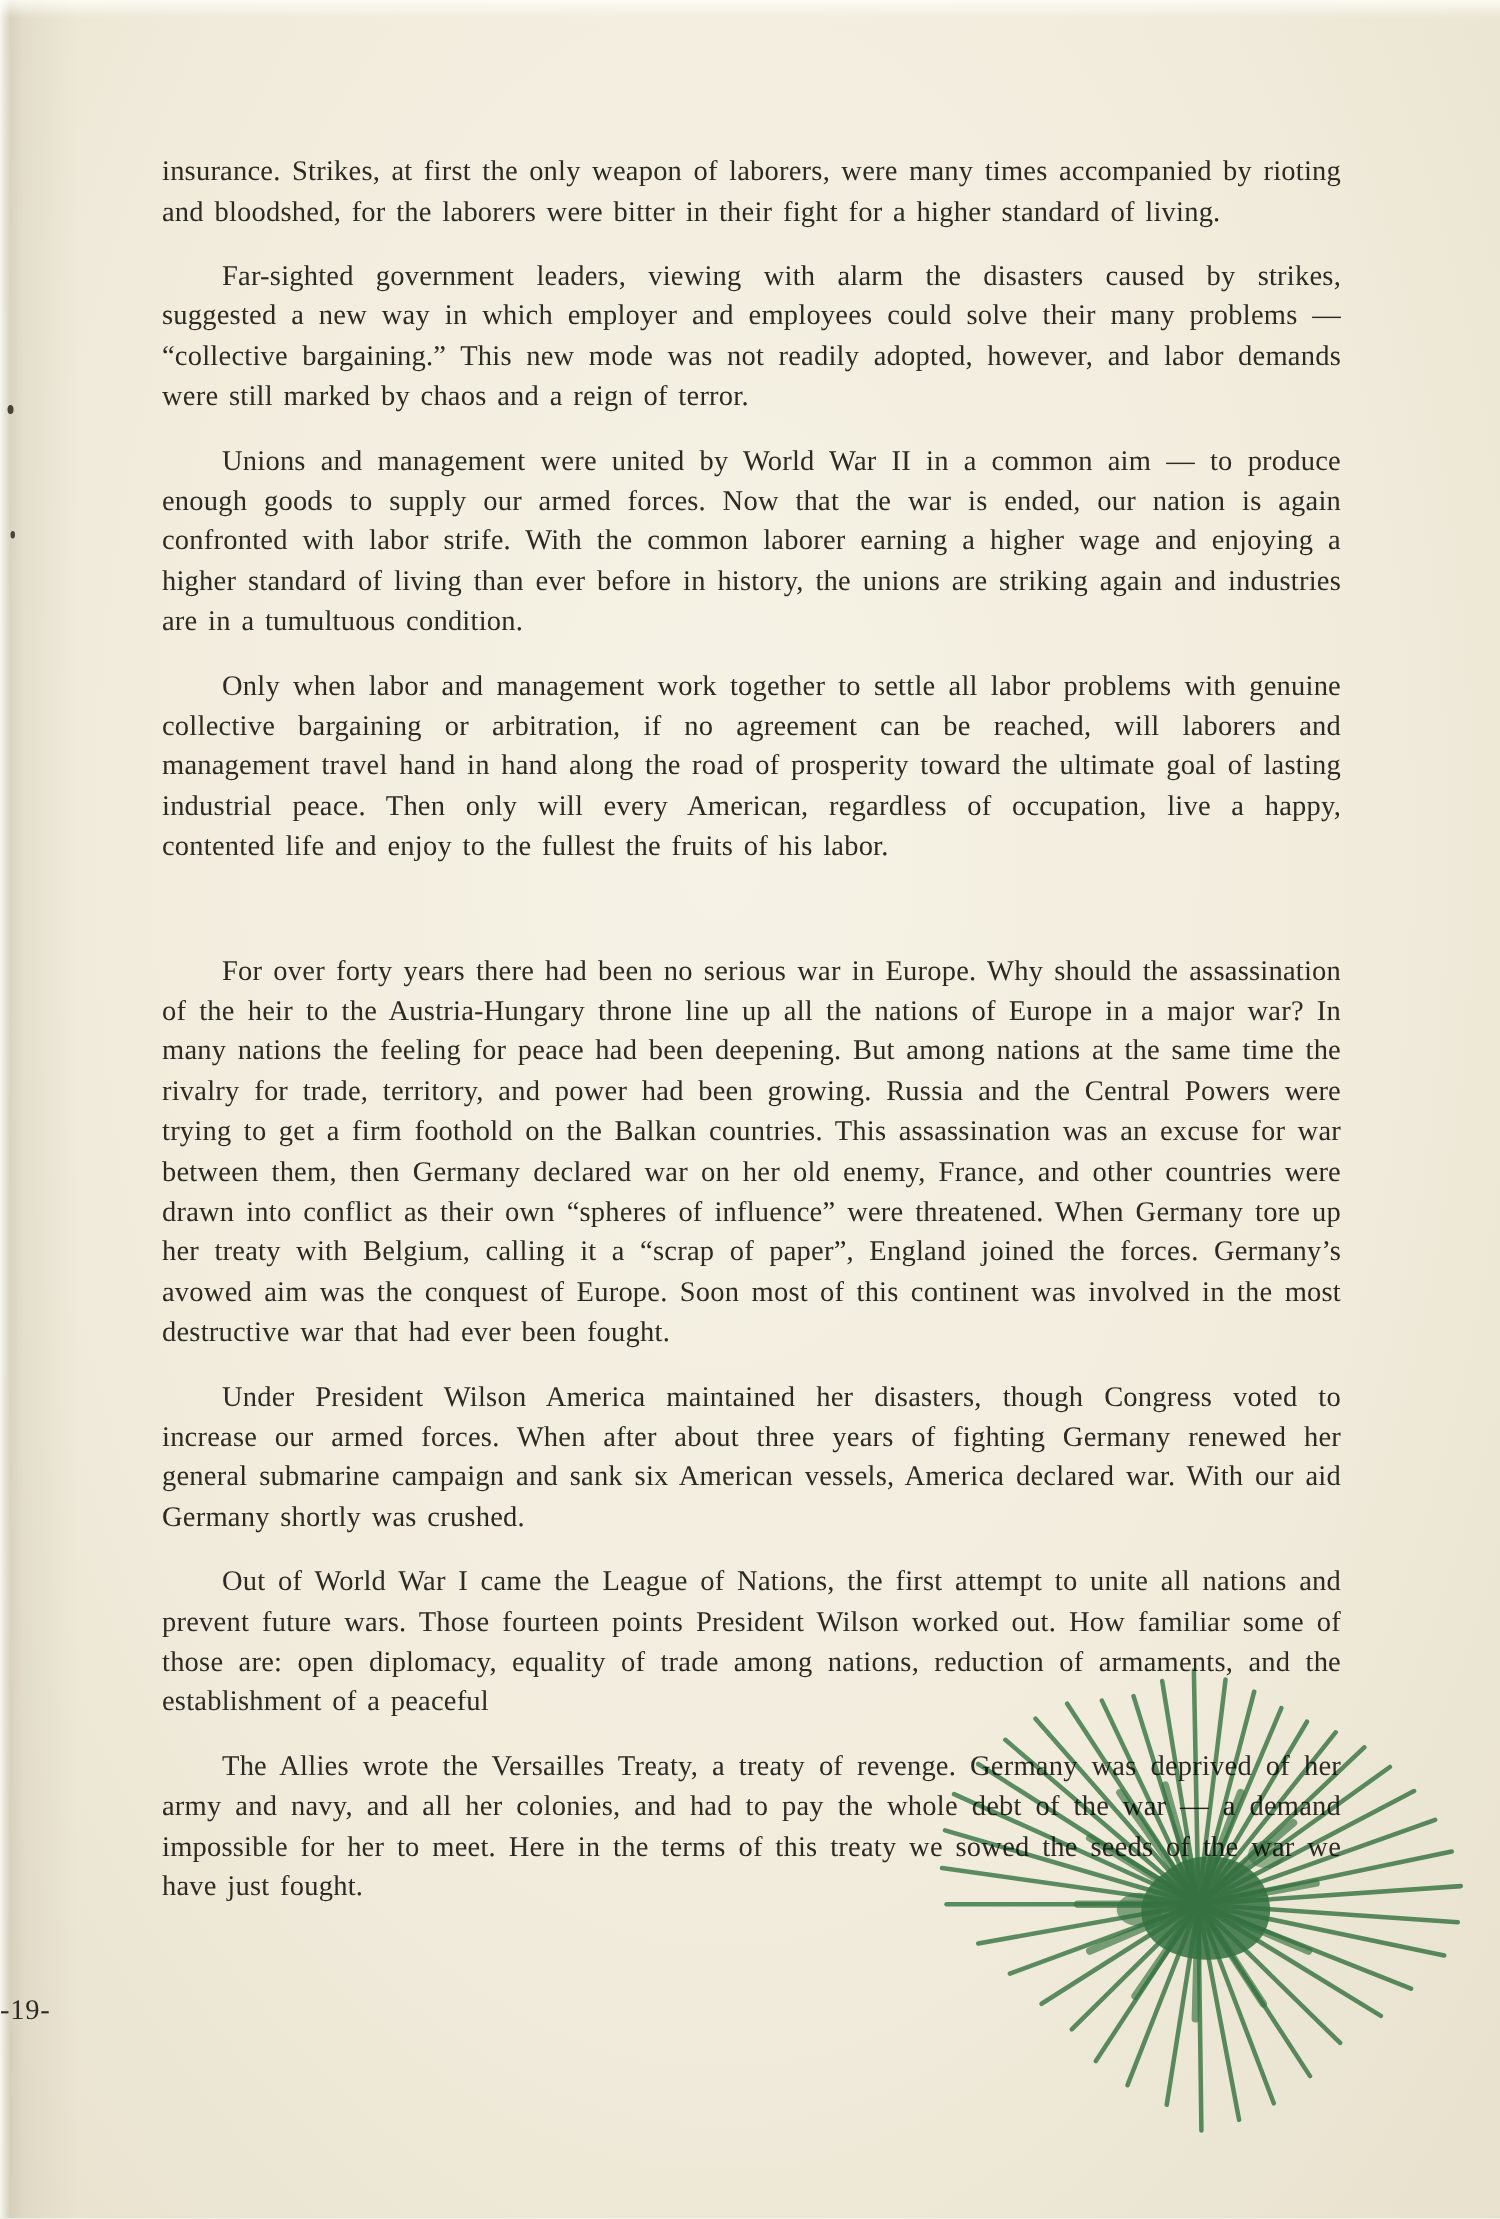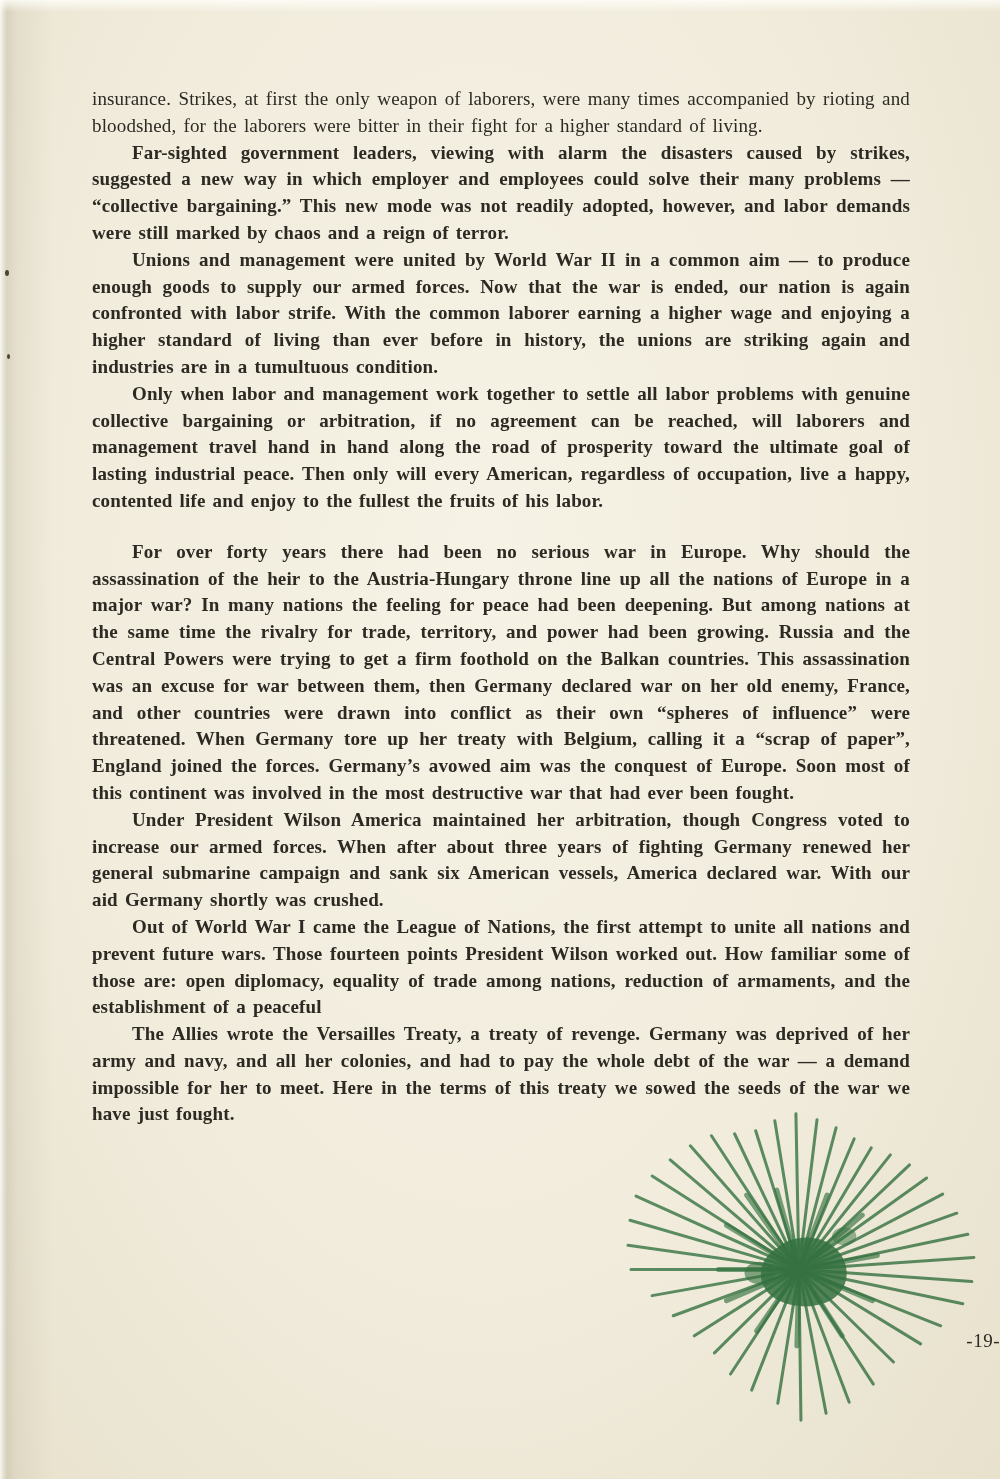--- a/index.html
+++ b/index.html
@@ -42,29 +42,29 @@
     position: absolute;
     left: 92px;
     top: 86px;
     width: 818px;
     text-align: justify;
     font-size: 19px;
     line-height: 26.8px;
     letter-spacing: 0.15px;
     word-spacing: 2.2px;
   }
-  .text-block p { margin: 0; }
-  .text-block p.indent { text-indent: 40px; font-weight: bold; }
+  .text-block p { margin: 16px; }
+  .text-block p.indent { text-indent: 40px; }
   .section-gap { height: 24px; }
 
   .page-number {
     position: absolute;
     left: 0; right: 0;
     top: 1330px;
-    text-align: right;
+    text-align: left;
     font-size: 19px;
     letter-spacing: 0.5px;
   }
 
   .stamp {
     position: absolute;
     left: 626px;
     top: 1084px;
     width: 374px;
     height: 378px;
@@ -83,21 +83,21 @@
 <div class="speck s1"></div>
 <div class="speck s2"></div>
 
 <div class="text-block">
   <p>insurance. Strikes, at first the only weapon of laborers, were many times accompanied by rioting and bloodshed, for the laborers were bitter in their fight for a higher standard of living.</p>
   <p class="indent">Far-sighted government leaders, viewing with alarm the disasters caused by strikes, suggested a new way in which employer and employees could solve their many problems — “collective bargaining.” This new mode was not readily adopted, however, and labor demands were still marked by chaos and a reign of terror.</p>
   <p class="indent">Unions and management were united by World War II in a common aim — to produce enough goods to supply our armed forces. Now that the war is ended, our nation is again confronted with labor strife. With the common laborer earning a higher wage and enjoying a higher standard of living than ever before in history, the unions are striking again and industries are in a tumultuous condition.</p>
   <p class="indent">Only when labor and management work together to settle all labor problems with genuine collective bargaining or arbitration, if no agreement can be reached, will laborers and management travel hand in hand along the road of prosperity toward the ultimate goal of lasting industrial peace. Then only will every American, regardless of occupation, live a happy, contented life and enjoy to the fullest the fruits of his labor.</p>
   <div class="section-gap"></div>
   <p class="indent">For over forty years there had been no serious war in Europe. Why should the assassination of the heir to the Austria-Hungary throne line up all the nations of Europe in a major war? In many nations the feeling for peace had been deepening. But among nations at the same time the rivalry for trade, territory, and power had been growing. Russia and the Central Powers were trying to get a firm foothold on the Balkan countries. This assassination was an excuse for war between them, then Germany declared war on her old enemy, France, and other countries were drawn into conflict as their own “spheres of influence” were threatened. When Germany tore up her treaty with Belgium, calling it a “scrap of paper”, England joined the forces. Germany’s avowed aim was the conquest of Europe. Soon most of this continent was involved in the most destructive war that had ever been fought.</p>
-  <p class="indent">Under President Wilson America maintained her arbitration, though Congress voted to increase our armed forces. When after about three years of fighting Germany renewed her general submarine campaign and sank six American vessels, America declared war. With our aid Germany shortly was crushed.</p>
+  <p class="indent">Under President Wilson America maintained her disasters, though Congress voted to increase our armed forces. When after about three years of fighting Germany renewed her general submarine campaign and sank six American vessels, America declared war. With our aid Germany shortly was crushed.</p>
   <p class="indent">Out of World War I came the League of Nations, the first attempt to unite all nations and prevent future wars. Those fourteen points President Wilson worked out. How familiar some of those are: open diplomacy, equality of trade among nations, reduction of armaments, and the establishment of a peaceful</p>
   <p class="indent">The Allies wrote the Versailles Treaty, a treaty of revenge. Germany was deprived of her army and navy, and all her colonies, and had to pay the whole debt of the war — a demand impossible for her to meet. Here in the terms of this treaty we sowed the seeds of the war we have just fought.</p>
 </div>
 
 <div class="page-number">-19-</div>
 
 <svg class="stamp" viewBox="0 0 372 375" xmlns="http://www.w3.org/2000/svg" aria-hidden="true">
   <g stroke="currentColor" stroke-width="3" stroke-linecap="round" fill="none" opacity="0.8">
     <line x1="172" y1="184" x2="5" y2="184"></line>
     <line x1="172" y1="184" x2="2" y2="160"></line>

